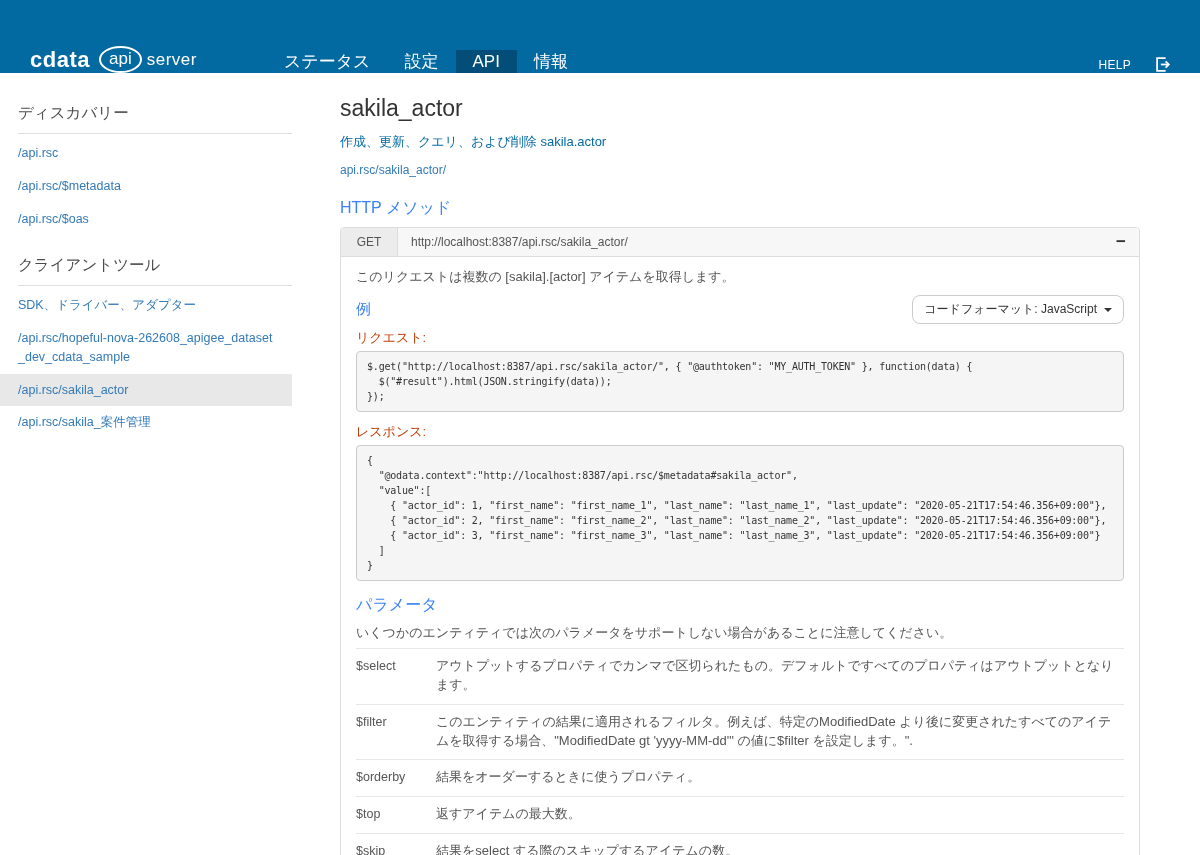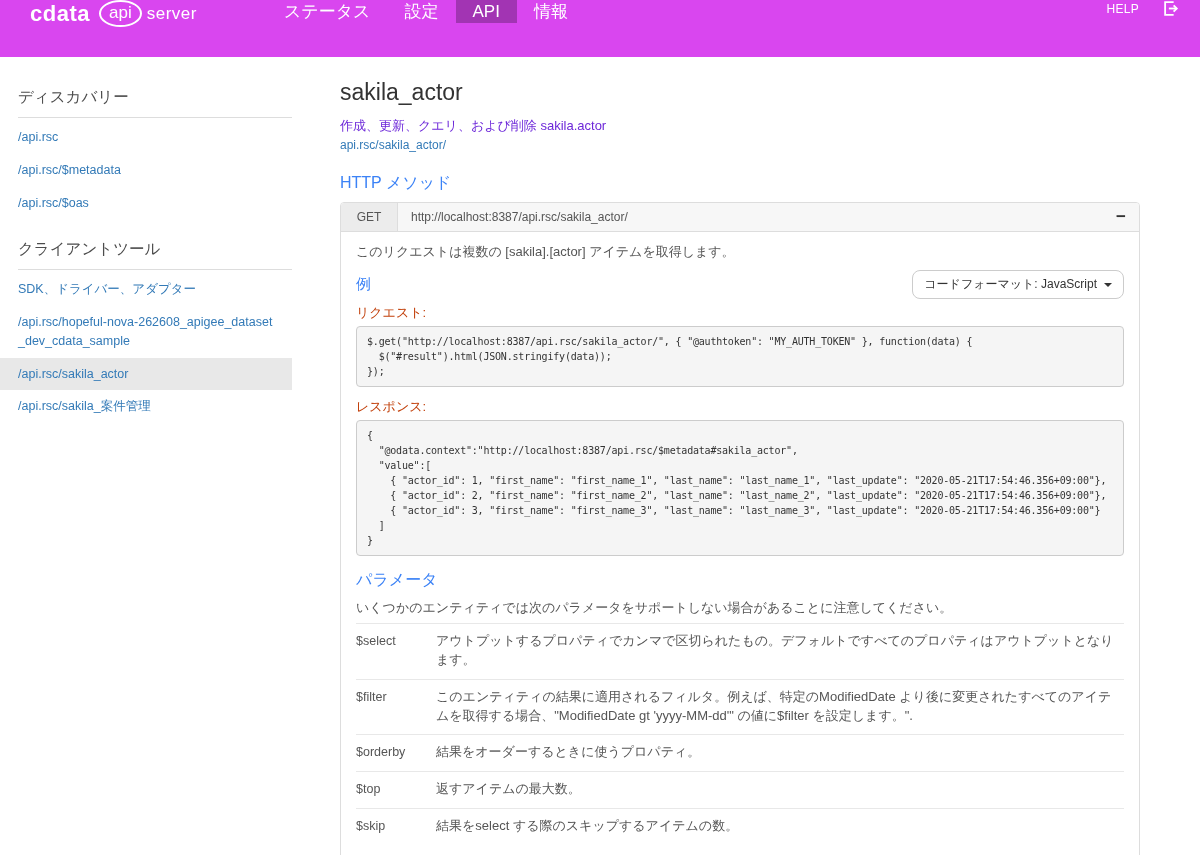--- a/index.html
+++ b/index.html
@@ -1,46 +1,46 @@
 <!DOCTYPE html>
 <html><head>
 <meta charset="utf-8">
 <style>
   * { box-sizing: border-box; margin: 0; padding: 0; }
   html, body { width: 1200px; height: 855px; overflow: hidden; background: #fff;
     font-family: "Liberation Sans", "DejaVu Sans", sans-serif; color: #555; }
 
   
-  .navbar { height: 57px; background: #d946ef; display: flex; align-items: flex-start; color: #fff; }
+  .navbar { height: 73px; background: #0369a1; display: flex; align-items: flex-end; color: #fff; }
   .brand { display: flex; align-items: center; padding: 0 28px 0 30px; cursor: pointer; white-space: nowrap; }
   .brand-cdata { font-size: 22px; font-weight: bold; letter-spacing: 0.5px; }
   .brand-api { font-size: 17px; border: 2px solid #fff; border-radius: 50%; padding: 1px 8px 2px; margin: 0 5px 0 9px; }
   .brand-server { font-size: 17px; letter-spacing: 0.5px; }
   .nav-items { display: flex; align-items: stretch; margin-left: 42px; }
   .nav-item { display: flex; align-items: center; padding: 0 17px; font-size: 17px; cursor: pointer; }
   .nav-item.active { background: rgba(0,0,0,0.25); }
-  .nav-right { margin-left: auto; display: flex; align-items: center; gap: 24px; padding-right: 20px; }
+  .nav-right { margin-left: auto; display: flex; align-items: center; gap: 24px; padding-right: 28px; }
   .help-link { font-size: 12px; cursor: pointer; letter-spacing: 0.3px; }
   .logout { display: flex; align-items: center; cursor: pointer; }
 
   
   .content { display: flex; align-items: flex-start; }
 
   
   .sidebar { width: 292px; flex-shrink: 0; padding-top: 10px; }
   .side-heading { font-size: 15.5px; color: #4c4c4c; margin: 14px 0 3px 18px; padding: 6px 0 9px;
     border-bottom: 1px solid #ddd; font-weight: 400; }
   .side-item { display: block; padding: 7px 14px 7px 18px; font-size: 12.5px; color: #337ab7;
     cursor: pointer; word-break: break-all; line-height: 1.5; }
   .side-item.selected { background: #e8e8e8; }
 
   
   .main { width: 800px; margin-left: 48px; padding-top: 22px; }
   .page-title { font-size: 23px; color: #333; font-weight: 500; margin-bottom: 11px; }
-  .subtitle { font-size: 13px; color: #6d28d9; }
+  .subtitle { font-size: 13px; color: #0369a1; margin-bottom: 9px; }
   .endpoint-link { font-size: 12px; color: #337ab7; cursor: pointer; display: inline-block; }
   .h-blue { color: #3b82f6; font-size: 16px; font-weight: 400; margin: 20px 0 8px; }
 
   .panel { border: 1px solid #ddd; border-radius: 4px; background: #fff; }
   .panel-header { display: flex; align-items: stretch; background: #f7f7f7; height: 29px;
     border-radius: 3px 3px 0 0; cursor: pointer; }
   .panel.open .panel-header { border-bottom: 1px solid #ddd; }
   .method-cell { width: 57px; display: flex; align-items: center; justify-content: center;
     background: #ececec; border-right: 1px solid #ddd; font-size: 12px; color: #555; border-radius: 3px 0 0 0; }
   .panel-url { display: flex; align-items: center; padding-left: 13px; font-size: 12px; color: #555; flex: 1; }

